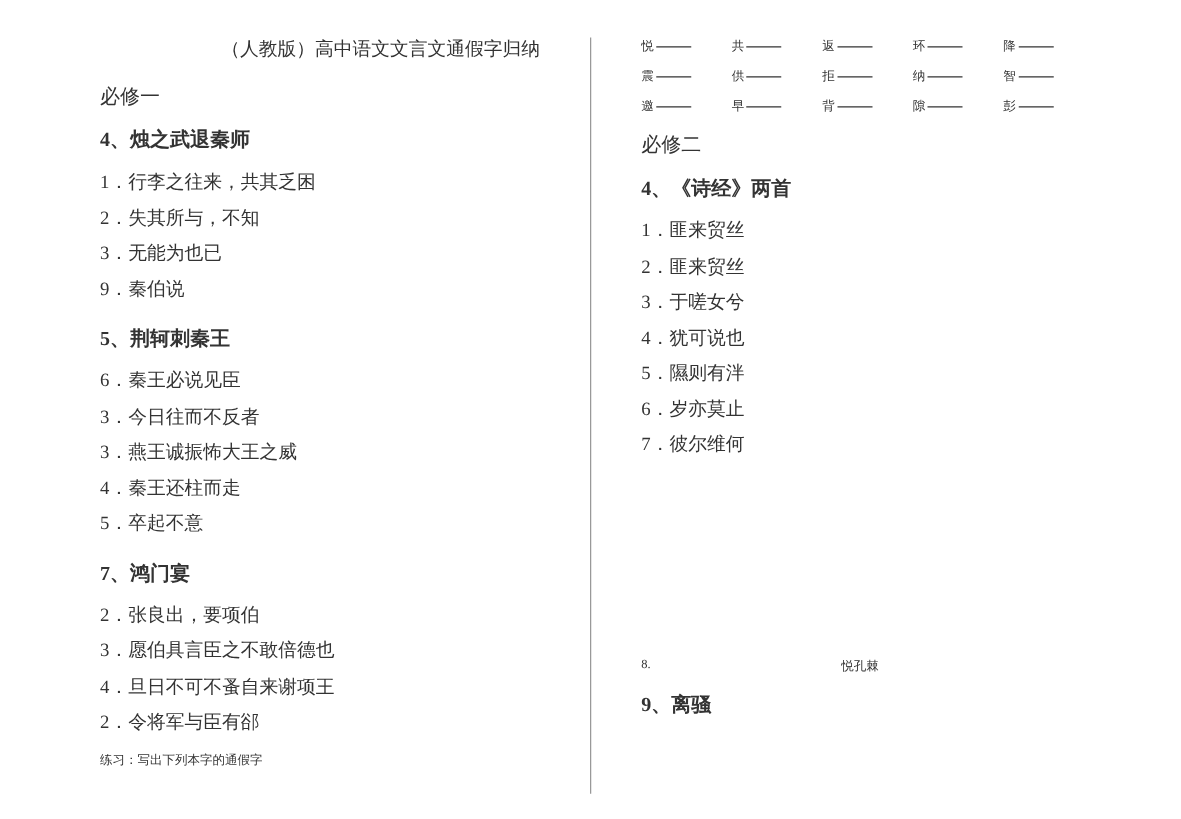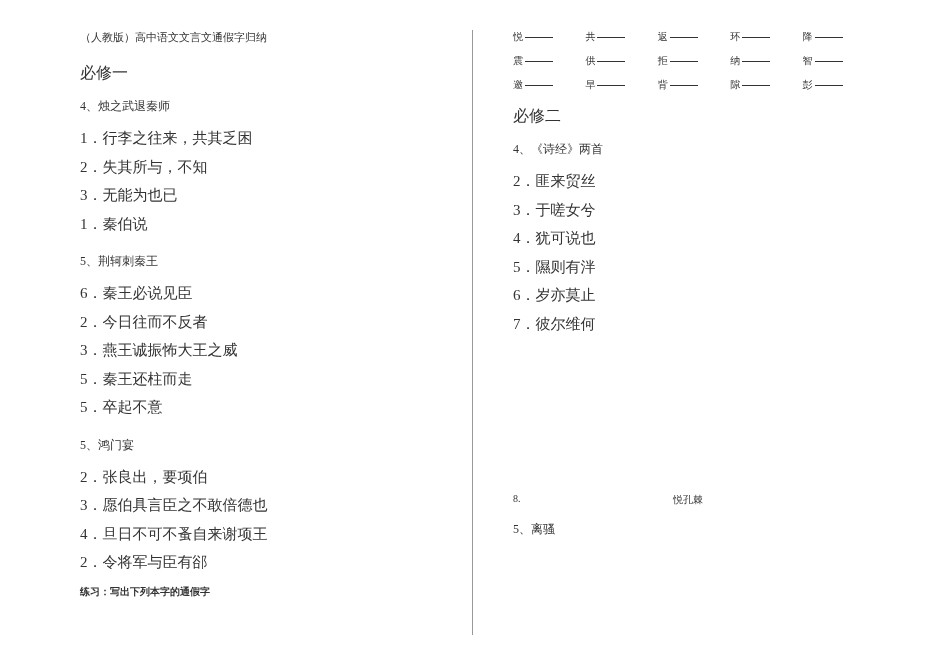--- a/index.html
+++ b/index.html
@@ -27,44 +27,44 @@
       position: relative;
     }
     .left-col {
       padding: 0 40px 0 60px;
     }
     .right-col {
       padding: 0 60px 0 40px;
       border-left: 1px solid #999;
     }
     .doc-title {
-      text-align: left;
-      font-size: 11px;
+      text-align: right;
+      font-size: 15px;
       margin-bottom: 18px;
       font-weight: normal;
     }
     .section-head {
       font-size: 16px;
       margin-bottom: 14px;
       margin-top: 4px;
     }
     .lesson-title {
-      font-size: 12px;
+      font-size: 16px;
       margin-bottom: 14px;
       margin-top: 4px;
+      font-weight: bold;
     }
     .item-line {
       font-size: 15px;
       margin-bottom: 9px;
       line-height: 1.3;
     }
     .practice {
       font-size: 10px;
       margin-top: 12px;
-      font-weight: bold;
     }
     .char-grid {
       display: grid;
       grid-template-columns: repeat(5, 1fr);
       column-gap: 10px;
       row-gap: 10px;
       margin-bottom: 14px;
       font-size: 10px;
     }
     .char-cell {
@@ -93,32 +93,32 @@
 
   <div class="column left-col">
     <div class="doc-title">（人教版）高中语文文言文通假字归纳</div>
 
     <div class="section-head">必修一</div>
 
     <div class="lesson-title">4、烛之武退秦师</div>
     <div class="item-line">1．行李之往来，共其乏困</div>
     <div class="item-line">2．失其所与，不知</div>
     <div class="item-line">3．无能为也已</div>
-    <div class="item-line">1．秦伯说</div>
+    <div class="item-line">9．秦伯说</div>
 
     <div class="spacer-sm"></div>
     <div class="lesson-title">5、荆轲刺秦王</div>
     <div class="item-line">6．秦王必说见臣</div>
-    <div class="item-line">2．今日往而不反者</div>
+    <div class="item-line">3．今日往而不反者</div>
     <div class="item-line">3．燕王诚振怖大王之威</div>
-    <div class="item-line">5．秦王还柱而走</div>
+    <div class="item-line">4．秦王还柱而走</div>
     <div class="item-line">5．卒起不意</div>
 
     <div class="spacer-sm"></div>
-    <div class="lesson-title">5、鸿门宴</div>
+    <div class="lesson-title">7、鸿门宴</div>
     <div class="item-line">2．张良出，要项伯</div>
     <div class="item-line">3．愿伯具言臣之不敢倍德也</div>
     <div class="item-line">4．旦日不可不蚤自来谢项王</div>
     <div class="item-line">2．令将军与臣有郤</div>
 
     <div class="practice">练习：写出下列本字的通假字</div>
   </div>
 
   <div class="column right-col">
     <div class="char-grid">
@@ -135,30 +135,31 @@
       <div class="char-cell"><span>邀</span><span class="dash"></span></div>
       <div class="char-cell"><span>早</span><span class="dash"></span></div>
       <div class="char-cell"><span>背</span><span class="dash"></span></div>
       <div class="char-cell"><span>隙</span><span class="dash"></span></div>
       <div class="char-cell"><span>彭</span><span class="dash"></span></div>
     </div>
 
     <div class="section-head">必修二</div>
 
     <div class="lesson-title">4、《诗经》两首</div>
+    <div class="item-line">1．匪来贸丝</div>
     <div class="item-line">2．匪来贸丝</div>
     <div class="item-line">3．于嗟女兮</div>
     <div class="item-line">4．犹可说也</div>
     <div class="item-line">5．隰则有泮</div>
     <div class="item-line">6．岁亦莫止</div>
     <div class="item-line">7．彼尔维何</div>
 
     <div class="spacer-lg"></div>
 
     <div class="line8">
       <span class="num">8.</span>
       <span>悦孔棘</span>
     </div>
 
-    <div class="lesson-title">5、离骚</div>
+    <div class="lesson-title">9、离骚</div>
   </div>
 
 </div>
 
 </body></html>

